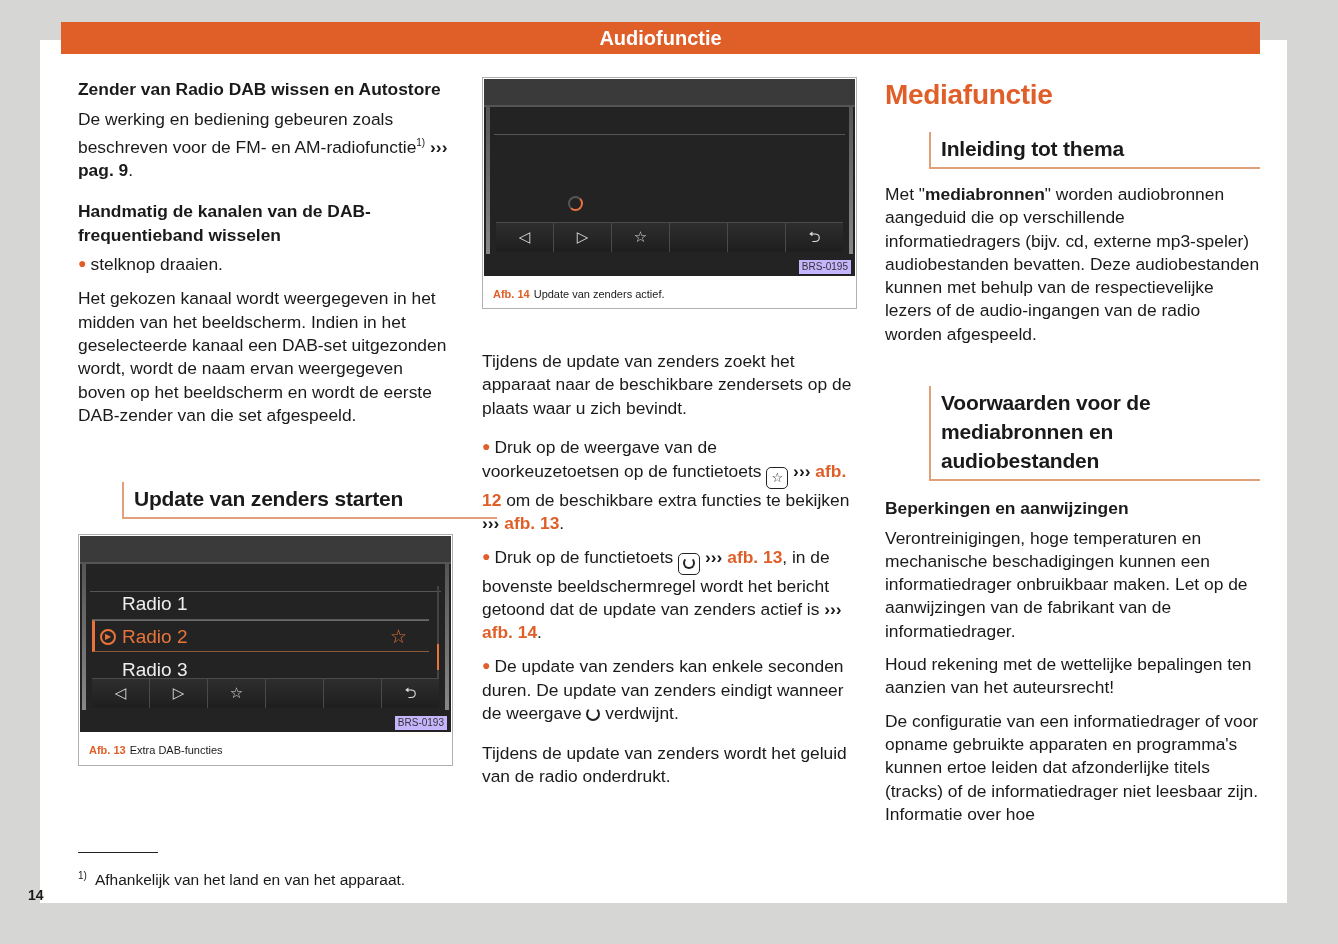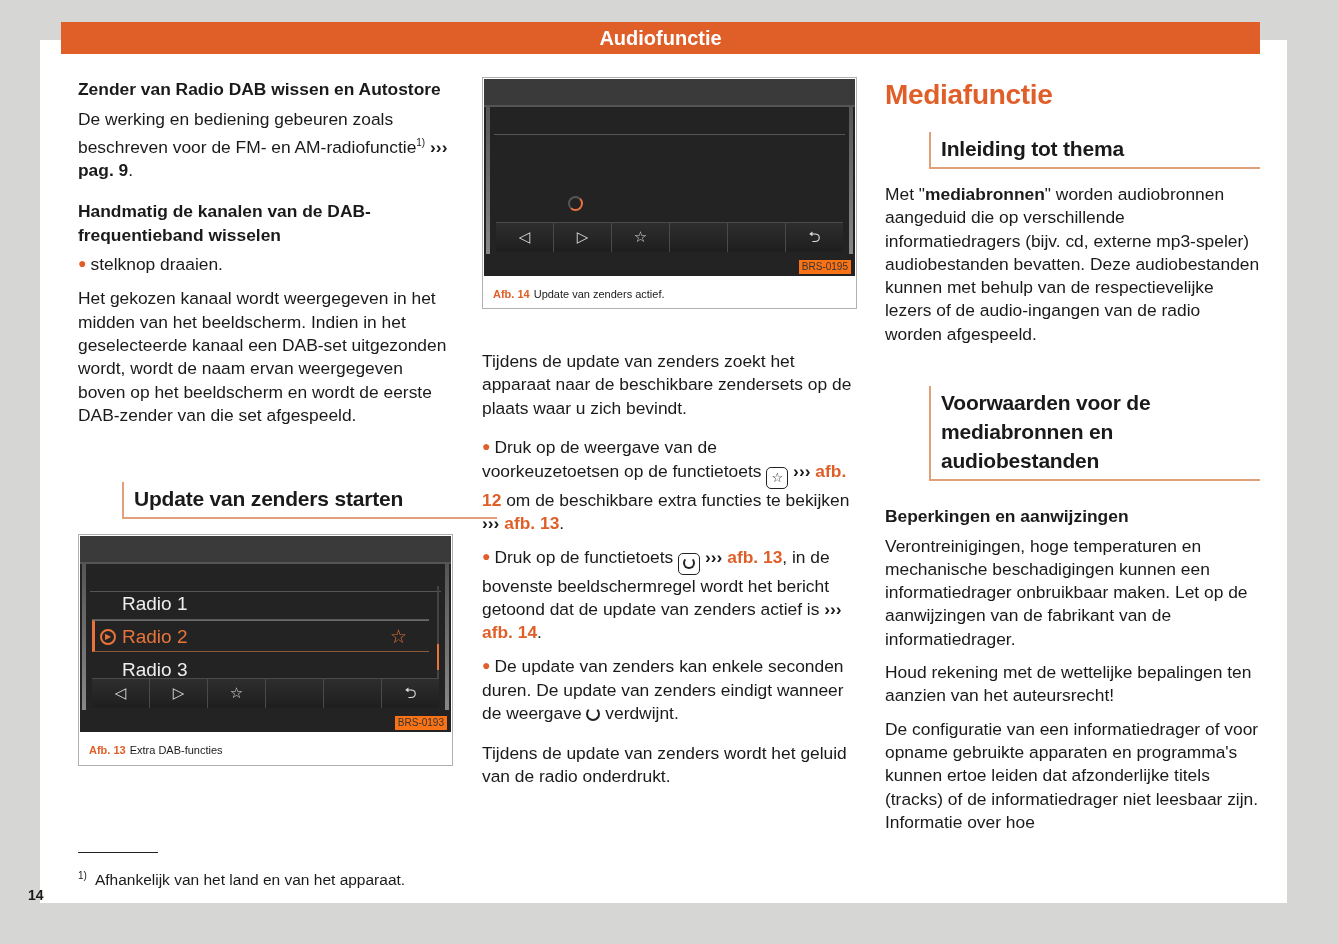--- a/index.html
+++ b/index.html
@@ -21,21 +21,21 @@
   .ring { display: inline-block; width: 14px; height: 14px; border: 2px solid #222; border-radius: 50%; border-top-color: transparent; vertical-align: -2px; }
   .figure { position: absolute; border: 1px solid #b0b0b0; background: #fff; }
   .screen { position: absolute; left: 1px; top: 1px; right: 1px; background: #232323; overflow: hidden; }
   .screen .topstrip { position: absolute; left: 0; right: 0; top: 0; height: 28px; background: #3a3a3a; border-bottom: 2px solid #555; }
   .screen .line2 { position: absolute; left: 10px; right: 10px; top: 55px; height: 1px; background: #555; }
   .screen .lside { position: absolute; left: 2px; top: 28px; bottom: 22px; width: 4px; background: linear-gradient(#555,#888); }
   .screen .rside { position: absolute; right: 2px; top: 28px; bottom: 22px; width: 4px; background: linear-gradient(#555,#888); }
   .softkeys { position: absolute; left: 12px; right: 12px; bottom: 24px; height: 30px; display: flex; }
   .softkey { flex: 1; border-top: 1px solid #4a4a4a; border-left: 1px solid #4a4a4a; background: linear-gradient(#2e2e2e,#1e1e1e); color: #ddd; font-size: 15px; text-align: center; line-height: 28px; }
   .softkey:first-child { border-left: none; }
-  .brs { position: absolute; right: 4px; bottom: 2px; background: #f97316; color: #333; font-size: 10px; padding: 0 3px; line-height: 14px; }
+  .brs { position: absolute; right: 4px; bottom: 2px; background: #c4b5fd; color: #333; font-size: 10px; padding: 0 3px; line-height: 14px; }
   .caption { position: absolute; left: 10px; font-size: 11px; line-height: 22px; }
   .caption .afb { color: #e05f29; font-weight: bold; margin-right: 4px; }
   .radio-row { position: absolute; left: 12px; right: 22px; height: 32px; color: #eee; font-size: 19px; line-height: 32px; padding-left: 30px; border-bottom: 1px solid #5a5a5a; }
   .radio-row.sel { color: #e8743a; border-left: 3px solid #e8743a; border-top: 1px solid #6a6a6a; border-bottom: 1px solid #8a5a3a; padding-left: 27px; }
   .sel-play { position: absolute; left: 5px; top: 8px; width: 16px; height: 16px; border: 2px solid #e8743a; border-radius: 50%; font-size: 8px; line-height: 12px; text-align: center; }
   .sel-star { position: absolute; right: 22px; top: 0; font-size: 19px; }
   .scrollbar { position: absolute; right: 12px; top: 50px; width: 2px; height: 100px; background: #444; }
   .scrollthumb { position: absolute; left: 0; top: 58px; width: 2px; height: 26px; background: #e8743a; }
   .spinner { position: absolute; left: 84px; top: 117px; width: 15px; height: 15px; border: 2px solid #e8743a; border-radius: 50%; border-top-color: #555; border-left-color: #555; }
   .footnote-rule { position: absolute; left: 78px; top: 852px; width: 80px; height: 1px; background: #222; }
@@ -140,21 +140,21 @@
   <div class="p">Tijdens de update van zenders wordt het geluid van de radio onderdrukt.</div>
 </div>
 
 <div class="col col3" style="width:375px;top:78px;">
   <div class="big-title">Mediafunctie</div>
   <div class="sec-head" style="margin-top:20px;">Inleiding tot thema</div>
   <div class="p" style="margin-top:14px;">
     <span>Met "</span><b>mediabronnen</b><span>" worden audiobronnen aangeduid die op verschillende informatiedragers (bijv. cd, externe mp3-speler) audiobestanden bevatten. Deze audiobestanden kunnen met behulp van de respectievelijke lezers of de audio-ingangen van de radio worden afgespeeld.</span>
   </div>
   <div class="sec-head" style="margin-top:40px;">Voorwaarden voor de mediabronnen en audiobestanden</div>
-  <div class="h-small" style="margin-top:24px;">Beperkingen en aanwijzingen</div>
+  <div class="h-small" style="margin-top:16px;">Beperkingen en aanwijzingen</div>
   <div class="p">Verontreinigingen, hoge temperaturen en mechanische beschadigingen kunnen een informatiedrager onbruikbaar maken. Let op de aanwijzingen van de fabrikant van de informatiedrager.</div>
   <div class="p">Houd rekening met de wettelijke bepalingen ten aanzien van het auteursrecht!</div>
   <div class="p">De configuratie van een informatiedrager of voor opname gebruikte apparaten en programma's kunnen ertoe leiden dat afzonderlijke titels (tracks) of de informatiedrager niet leesbaar zijn. Informatie over hoe</div>
 </div>
 
 <div class="footnote-rule"></div>
 <div class="footnote">
   <sup>1)</sup><span>Afhankelijk van het land en van het apparaat.</span>
 </div>
 <div class="page-num">14</div>

